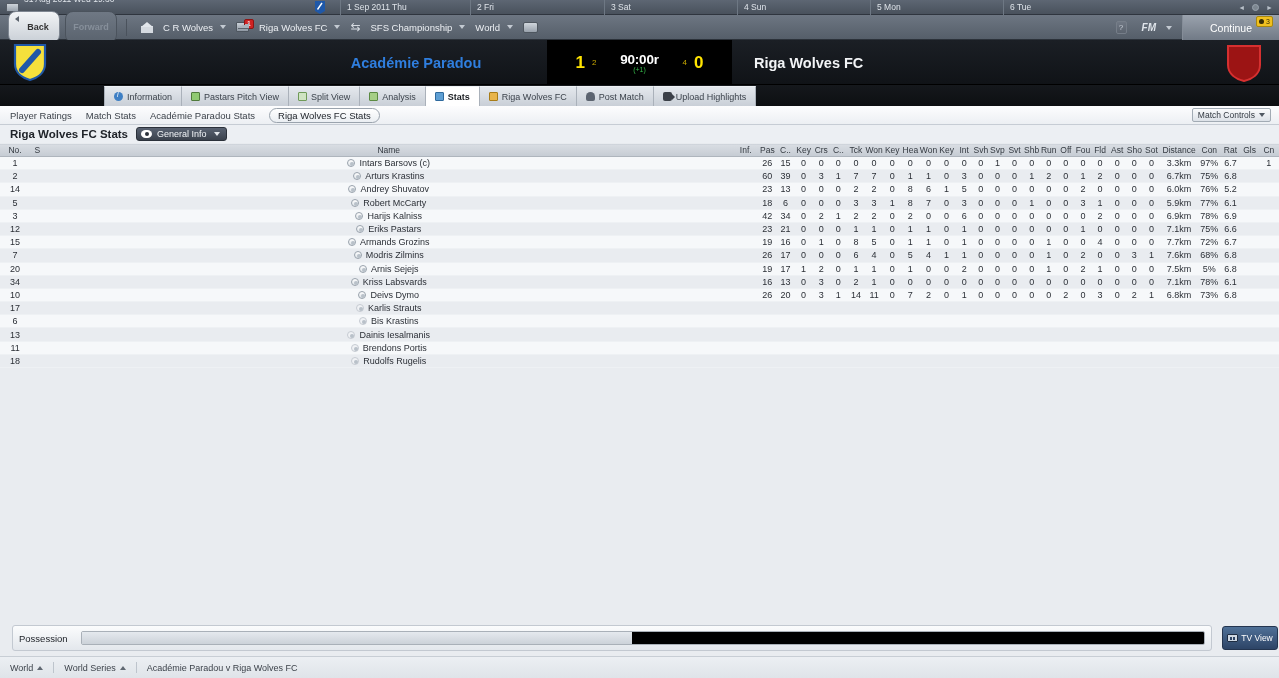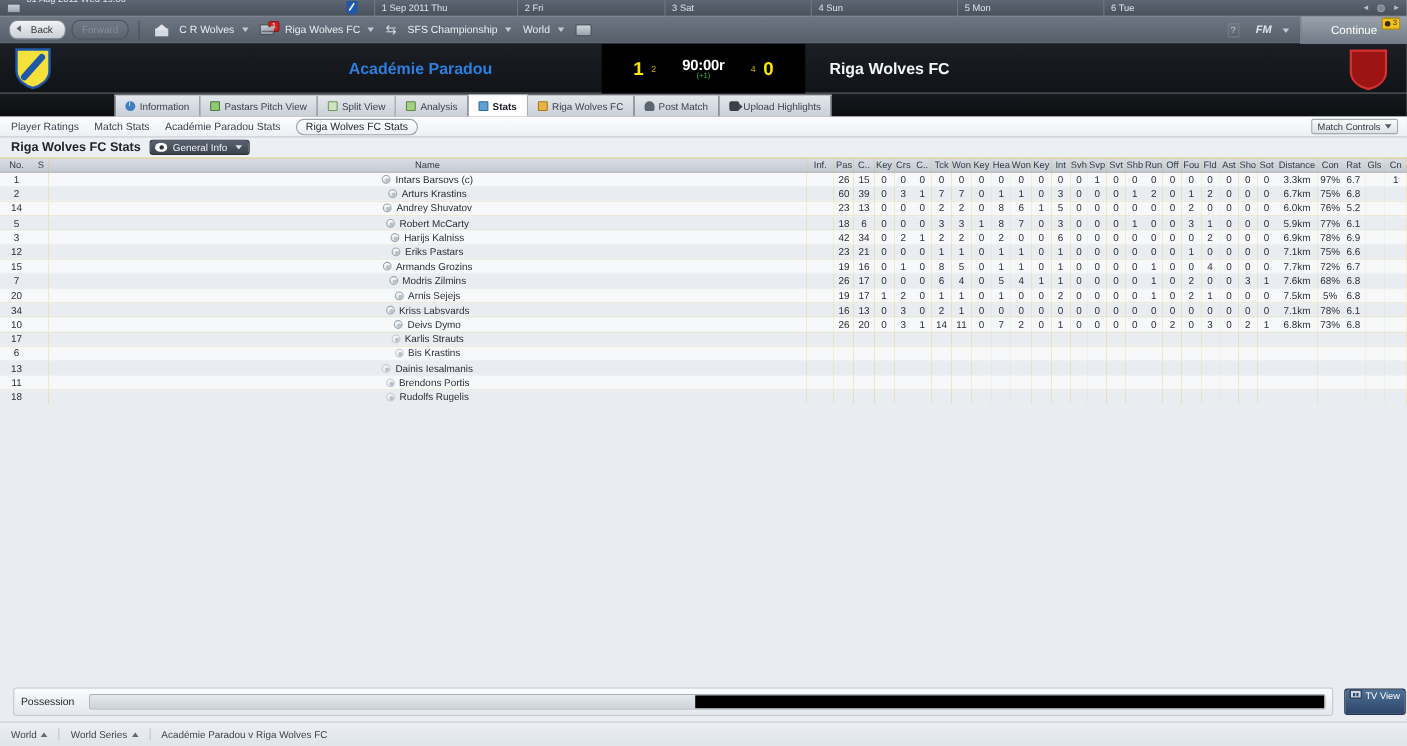--- a/index.html
+++ b/index.html
@@ -37,23 +37,23 @@
     position:absolute; left:313px; top:0; width:14px; height:15px;
   }
 
   
   .navbar{
     height:25px; background:linear-gradient(#6d7682,#555e69);
     border-bottom:1px solid #2c323a;
     display:flex; align-items:center; position:relative;
   }
   .btn-back, .btn-fwd{
-    height:18px; min-width:52px; border-radius:8px;
+    height:32px; min-width:52px; border-radius:8px;
     font-size:9px; display:flex; align-items:center; justify-content:center;
-    margin-left:8px; position:relative;
+    margin-left:8px; position:relative;font-weight:bold;
   }
   .btn-back{
     background:linear-gradient(#f2f4f6,#c9cfd6);
     border:1px solid #7e8691; color:#333; padding-left:8px;
   }
   .btn-back:before{
     content:''; position:absolute; left:6px; top:4px;
     border-top:3.5px solid transparent; border-bottom:3.5px solid transparent;
     border-right:4px solid #5a626c;
   }
@@ -132,21 +132,21 @@
     width:36px;height:40px; margin-left:12px; position:relative;
   }
   .shield{ width:100%; height:100%; }
   .sb-center{
     position:absolute; left:0; right:0; top:0; height:45px;
     display:flex; align-items:center; justify-content:center;
   }
   .team-name{
     font-size:14.5px; font-weight:bold; width:230px;
   }
-  .team-home{ color:#2f7ede; text-align:left; padding-right:32px; }
+  .team-home{ color:#2f7ede; text-align:center; padding-right:32px; }
   .team-away{ color:#f2f4f6; text-align:left; padding-left:22px; }
   .score-block{
     background:#000; height:45px; width:185px;
     display:flex; align-items:center; justify-content:center; gap:7px;
   }
   .goals{ color:#ffe400; font-size:17px; font-weight:bold; }
   .shots{ color:#c8a800; font-size:8px; }
   .clock-wrap{ display:flex; flex-direction:column; align-items:center; width:72px;}
   .clock{ color:#fff; font-size:13.5px; font-weight:bold; letter-spacing:-.2px;}
   .clock-extra{ color:#35b84a; font-size:7px; margin-top:-1px; }
@@ -289,21 +289,21 @@
   }
   .poss-home{ background:linear-gradient(#e5e9ee,#ccd2d9); height:100%; }
   .poss-away{ background:#000; height:100%; }
   .tv-view{
     margin-left:10px; width:56px; height:24px;
     background:linear-gradient(#4a6b93,#2e4straight); 
     background:linear-gradient(#4f7097,#2d4straight);
     background:linear-gradient(#4f7097,#2d4466);
     border:1px solid #24354f; border-radius:3px;
     color:#fff; font-size:8.5px;
-    display:flex; align-items:flex-start; justify-content:center; gap:3px;
+    display:flex; align-items:center; justify-content:center; gap:3px;
   }
   .tv-icon{
     width:11px;height:8px; background:#cfd8e3; border:1px solid #1d2c42; border-radius:1px;
     position:relative;
   }
   .tv-icon:after{ content:''; position:absolute; left:2px;top:2px;width:2px;height:3px;background:#2d4466;}
   .tv-icon:before{ content:''; position:absolute; right:2px;top:2px;width:2px;height:3px;background:#2d4466;}
 
   .statusbar{
     position:absolute; left:0; bottom:0; width:1279px; height:22px;

